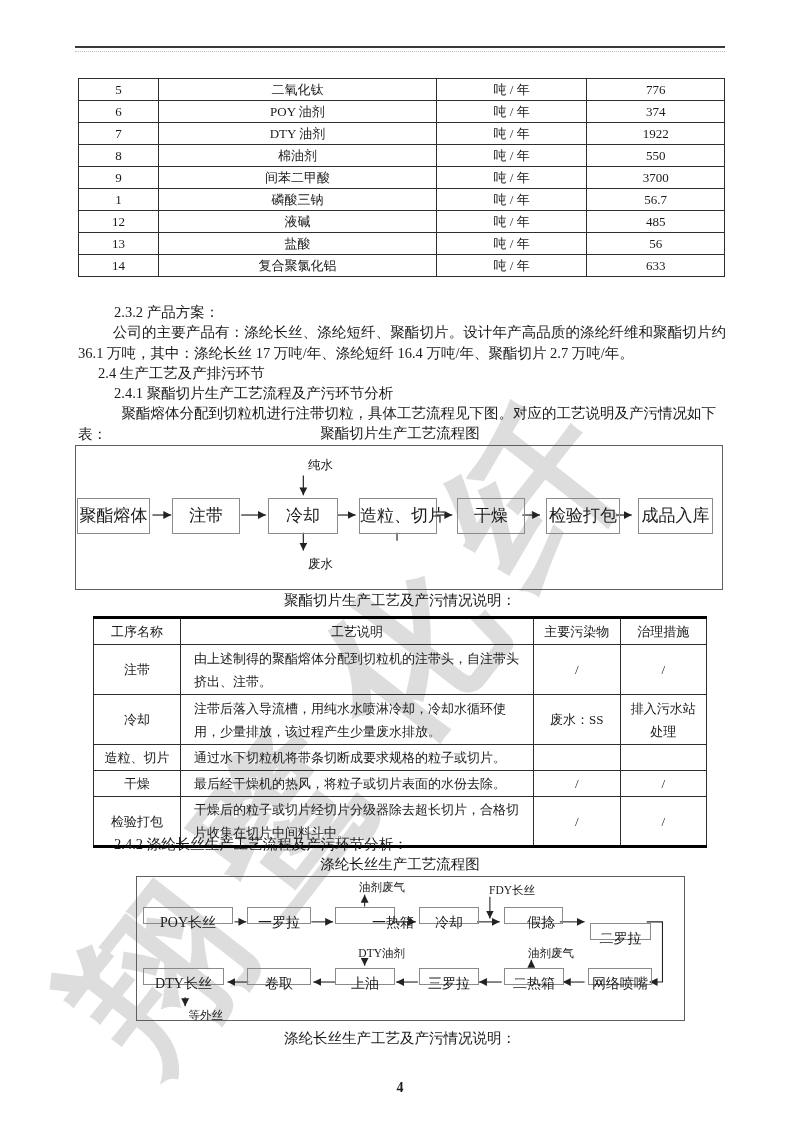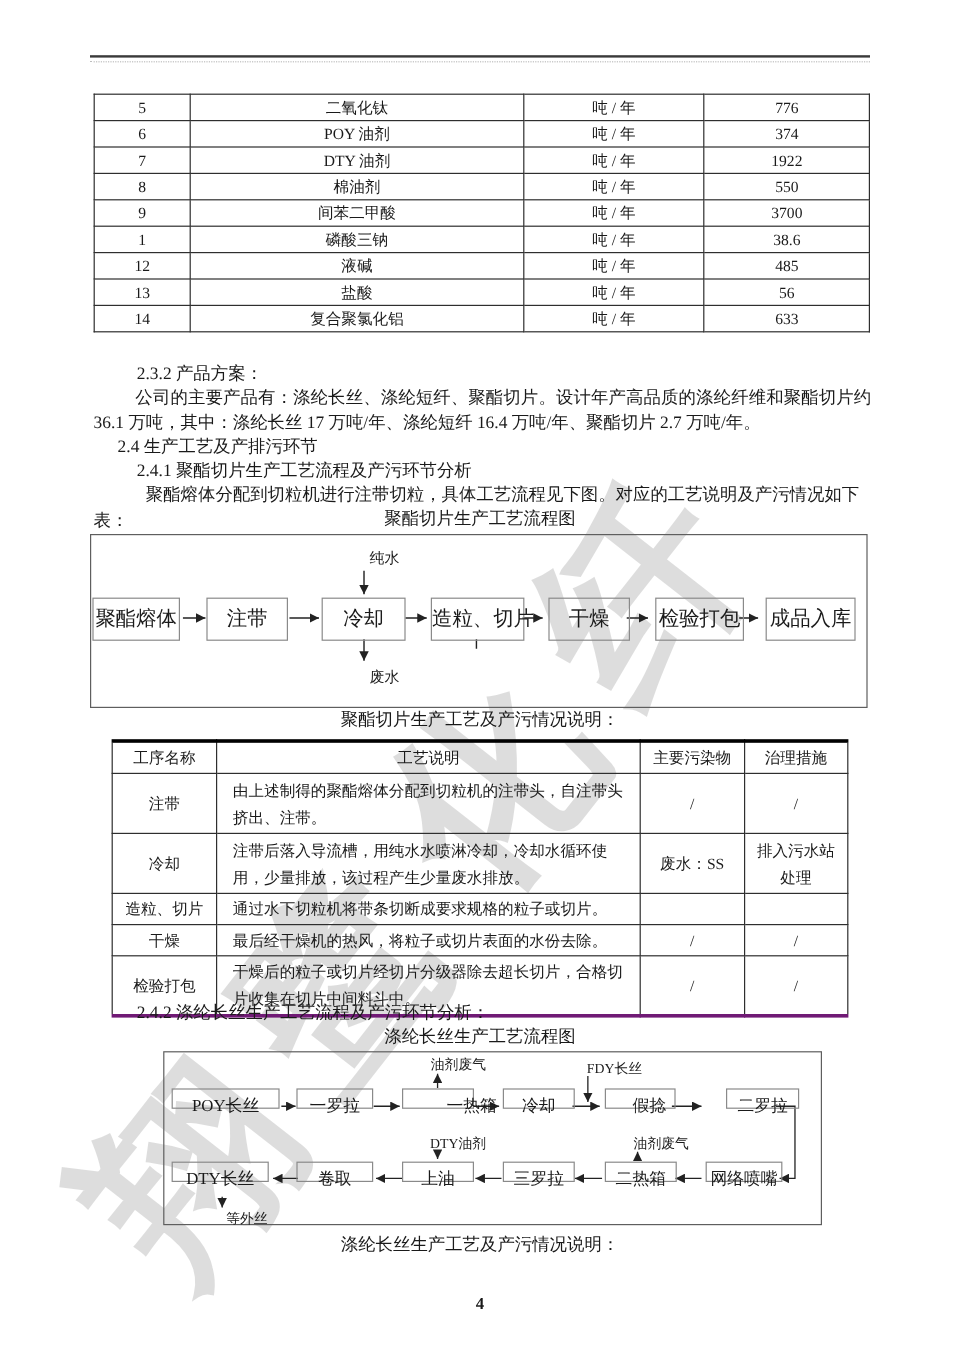--- a/index.html
+++ b/index.html
@@ -59,21 +59,21 @@
   }
   .flow1 .fbox { top:52px; height:36px; line-height:34px; font-size:17px; }
   .flow2 .fbox { height:17px; line-height:29px; font-size:14px;text-align:center; }
   .flow2 .top { top:30px; }
   .flow2 .bot { top:91px; }
   .flabel { position:absolute; text-align:right; font-size:12.5px; white-space:nowrap; }
   .flow2 .flabel { font-size:11.5px; }
 
   
   .t2 { top:616px; left:93px; width:614px; table-layout:fixed;
-        border-top:3px solid #000; border-bottom:3px solid #701a75; }
+        border-top:3px solid #000; border-bottom:3px solid #000000; }
   .t2 td {
     border:1px solid #2e2e2e; font-size:13px; text-align:center;
     vertical-align:middle; padding:1px 4px; line-height:23px;
   }
   .t2 .cn{width:14.2%;} .t2 .cd{width:57.6%;} .t2 .cp{width:14.1%;} .t2 .cm{width:14.1%;}
   .t2 td.desc { text-align:left; padding:1px 13px; }
   .t2 tr.h td { height:24px; }
   .t2 tr.r2l td { height:50px; }
   .t2 tr.r1l td { height:24px; }
 
@@ -118,21 +118,21 @@
       <tr>
           <td>9</td>
           <td>间苯二甲酸</td>
           <td>吨 / 年</td>
           <td>3700</td>
         </tr>
       <tr>
           <td>1</td>
           <td>磷酸三钠</td>
           <td>吨 / 年</td>
-          <td>38.6</td>
+          <td>56.7</td>
         </tr>
       <tr>
           <td>12</td>
           <td>液碱</td>
           <td>吨 / 年</td>
           <td>485</td>
         </tr>
       <tr>
           <td>13</td>
           <td>盐酸</td>
@@ -255,21 +255,21 @@
         <line x1="228" y1="83" x2="228" y2="90" marker-end="url(#ar2)"></line>
         <line x1="397" y1="91" x2="397" y2="84" marker-end="url(#ar2)"></line>
         <line x1="46" y1="122" x2="46" y2="131" marker-end="url(#ar2)"></line>
       </g>
     </svg>
     <div class="fbox top" style="left:6px;  width:90px;">POY长丝</div>
     <div class="fbox top" style="left:110px;width:64px;">一罗拉</div>
     <div class="fbox top" style="left:198px;width:60px;padding-left:36px;">一热箱</div>
     <div class="fbox top" style="left:282px;width:60px;">冷却</div>
     <div class="fbox top" style="left:367px;width:59px;padding-left:15px;">假捻</div>
-    <div class="fbox top" style="left:468px;width:61px;">二罗拉</div>
+    <div class="fbox top" style="left:453px;width:61px;margin-top:16px;">二罗拉</div>
     <div class="fbox bot" style="left:6px;  width:81px;">DTY长丝</div>
     <div class="fbox bot" style="left:110px;width:64px;">卷取</div>
     <div class="fbox bot" style="left:198px;width:60px;">上油</div>
     <div class="fbox bot" style="left:282px;width:60px;">三罗拉</div>
     <div class="fbox bot" style="left:367px;width:60px;">二热箱</div>
     <div class="fbox bot" style="left:451px;width:64px;">网络喷嘴</div>
     <div class="flabel" style="left:188px;width:80px;top:3px;">油剂废气</div>
     <div class="flabel" style="left:318px;width:80px;top:6px;">FDY长丝</div>
     <div class="flabel" style="left:188px;width:80px;top:69px;">DTY油剂</div>
     <div class="flabel" style="left:357px;width:80px;top:69px;">油剂废气</div>

